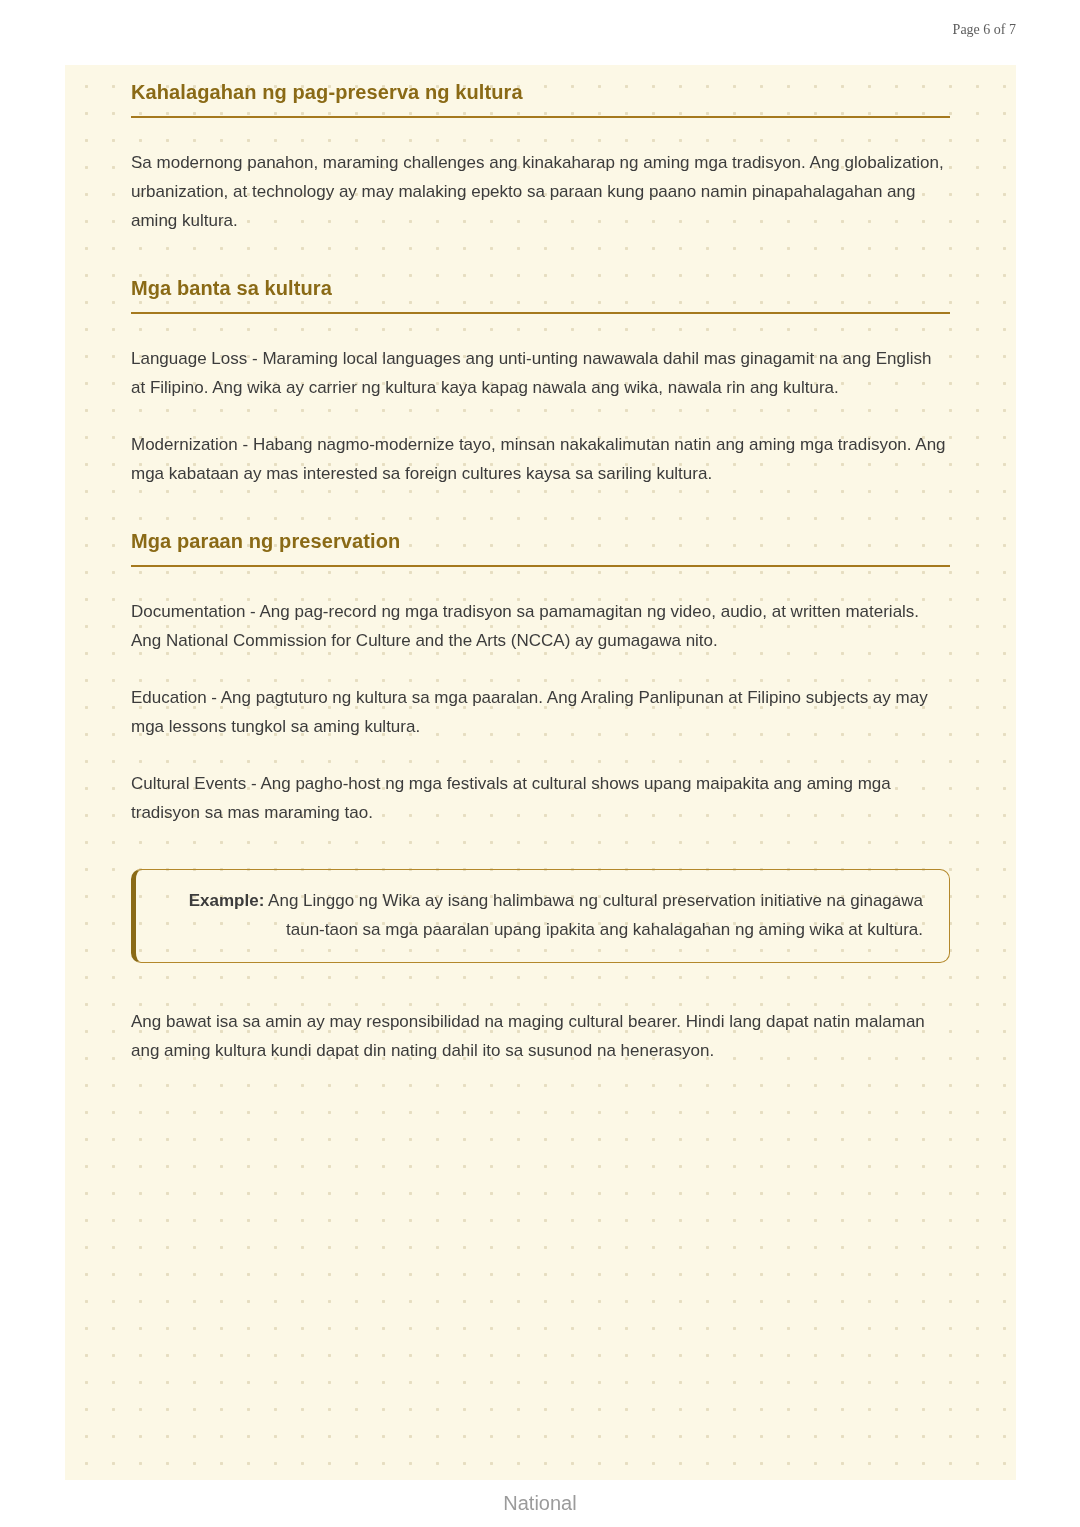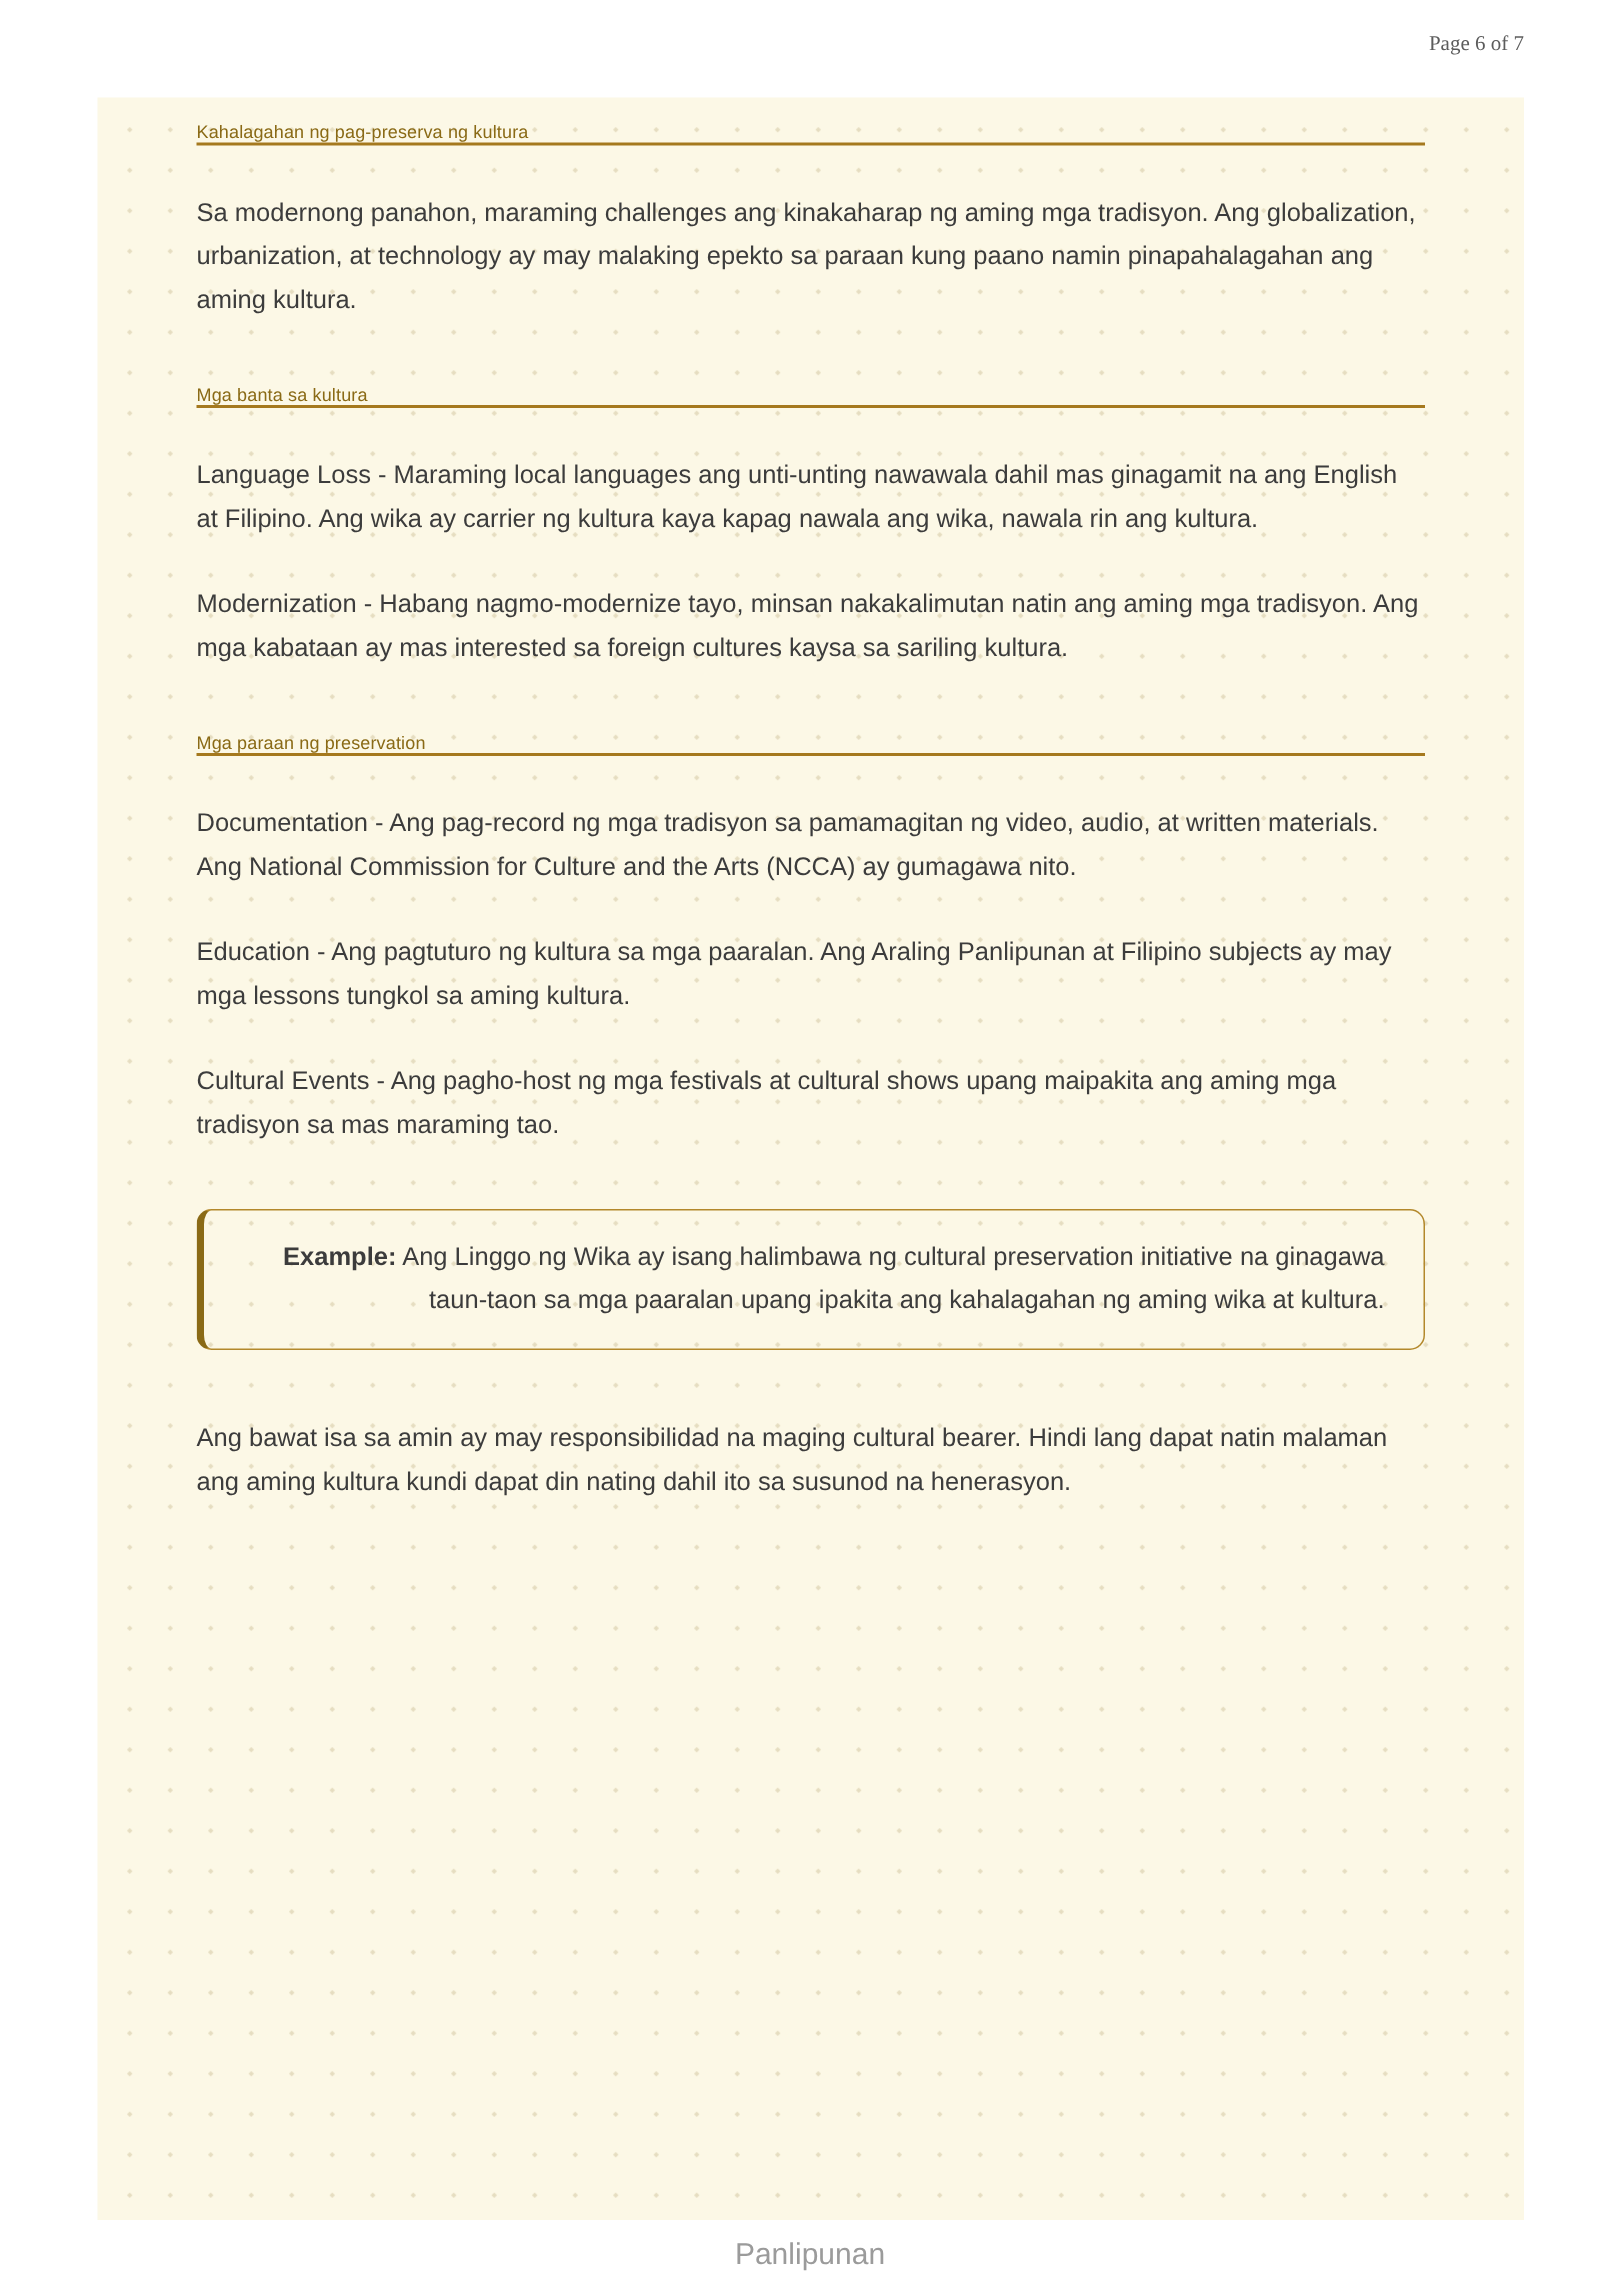--- a/index.html
+++ b/index.html
@@ -27,24 +27,25 @@
     height: 1415px;
     background-color: #fcf8e6;
     background-image: radial-gradient(circle, rgba(172, 152, 96, 0.28) 1.4px, transparent 1.5px);
     background-size: 27px 27px;
     background-position: 8px 8px;
   }
   .content {
     padding: 16px 66px 0 66px;
   }
   h2.section-heading {
-    font-size: 12px;
-    font-weight: normal;
+    font-size: 20px;
+    font-weight: bold;
     color: #8a6a16;
     margin: 42px 0 0 0;
+    padding-bottom: 12px;
     border-bottom: 2px solid #a5791e;
     letter-spacing: 0.1px;
   }
   .content > h2.section-heading:first-child { margin-top: 0; }
   p.body-text {
     font-size: 17px;
     line-height: 29px;
     color: #3c3c3c;
     margin: 28px 0;
   }
@@ -98,13 +99,13 @@
         <strong class="callout-label">Example:</strong>
         <span>Ang Linggo ng Wika ay isang halimbawa ng cultural preservation initiative na ginagawa taun-taon sa mga paaralan upang ipakita ang kahalagahan ng aming wika at kultura.</span>
       </p>
     </div>
 
     <p class="body-text">Ang bawat isa sa amin ay may responsibilidad na maging cultural bearer. Hindi lang dapat natin malaman ang aming kultura kundi dapat din nating dahil ito sa susunod na henerasyon.</p>
 
   </div>
 </div>
 
-<div class="footer-brand">Panlipunan</div>
+<div class="footer-brand">National</div>
 
 </body></html>

